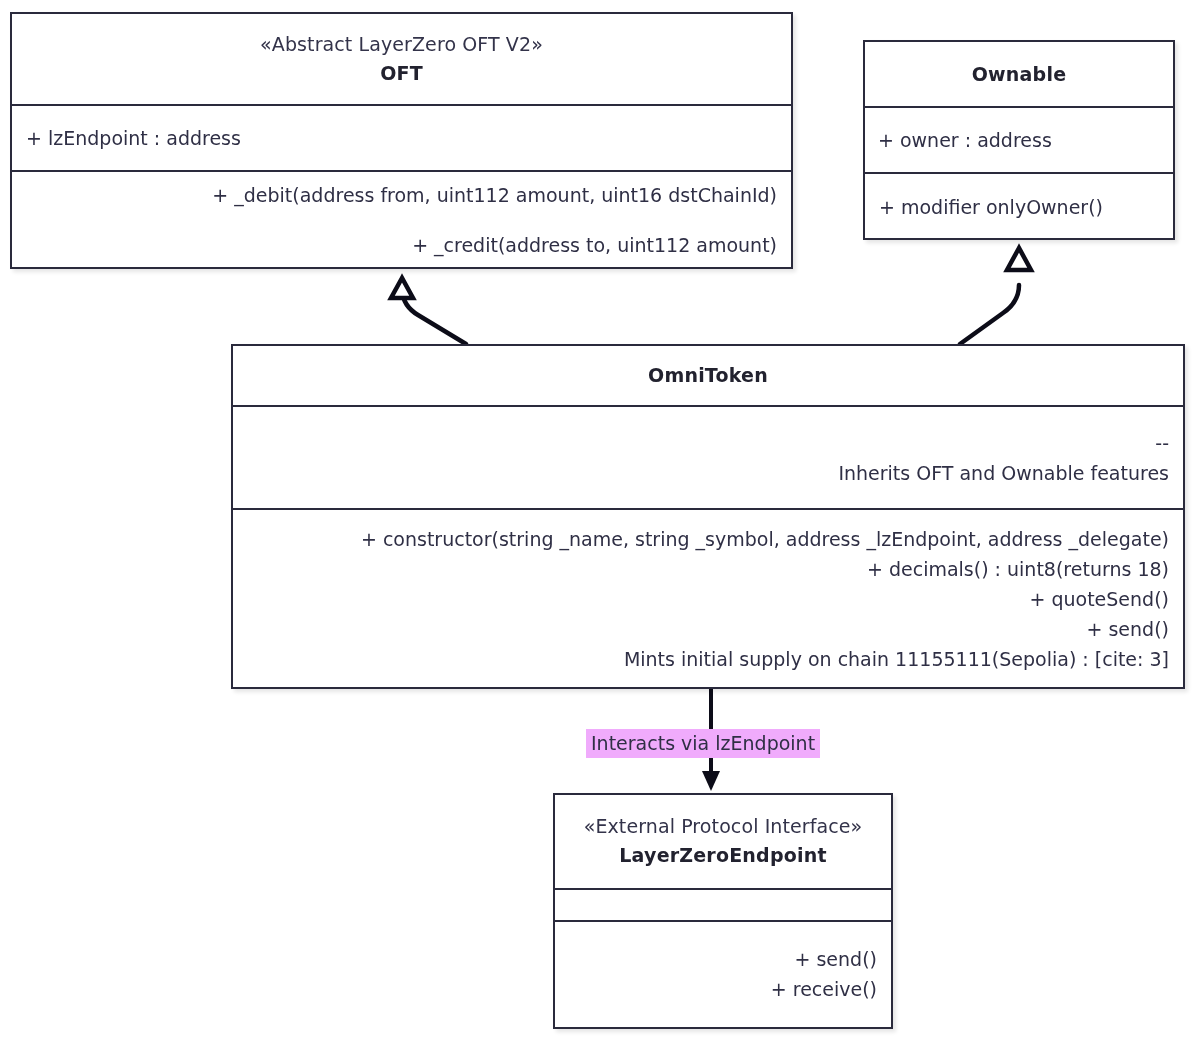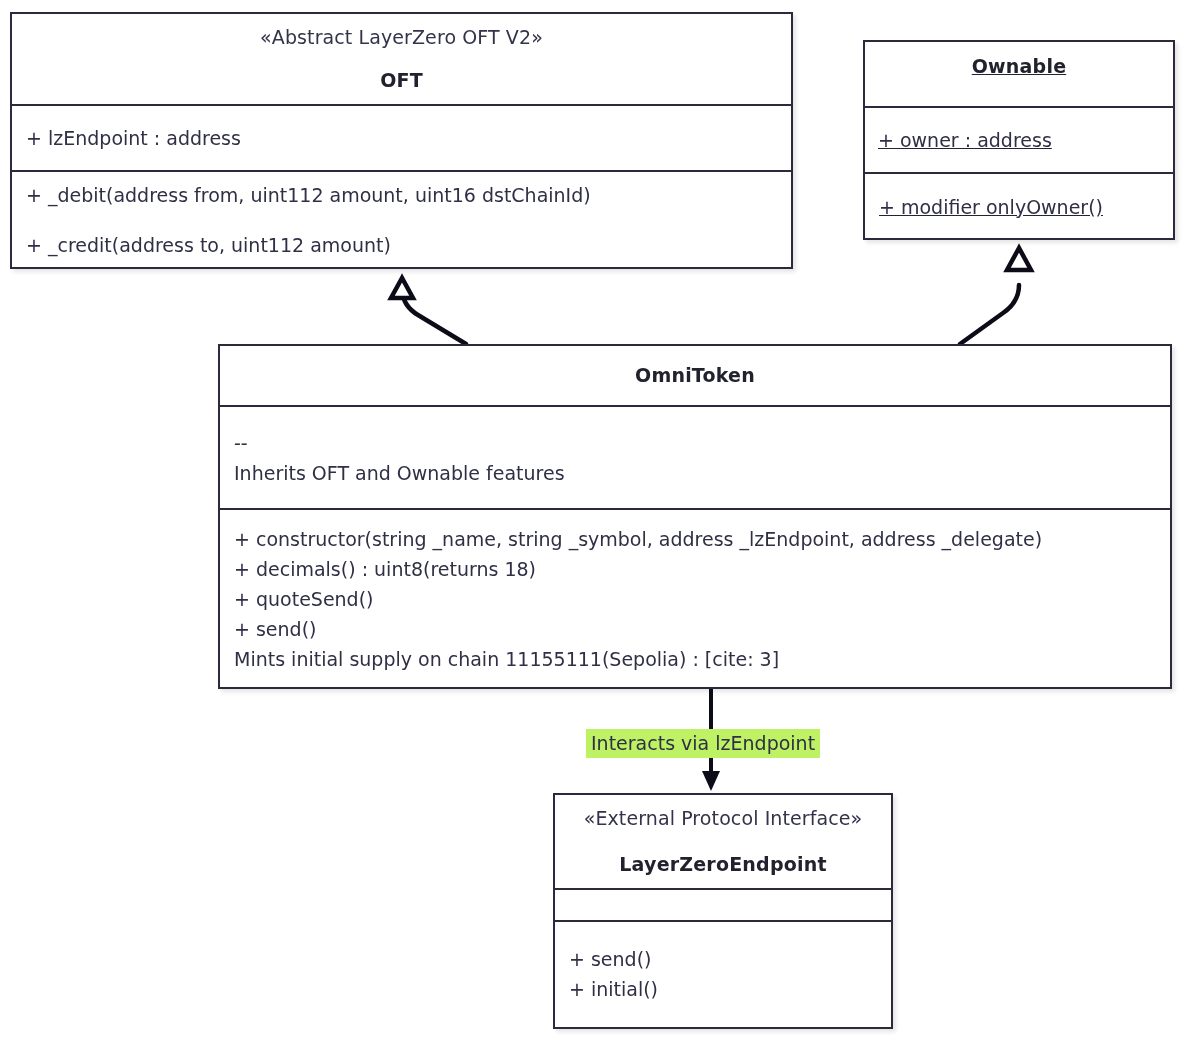--- a/index.html
+++ b/index.html
@@ -34,21 +34,21 @@
     border-bottom: 2.5px solid #2a2a3c;
     padding: 10px 14px;
   }
   .compartment:last-child {
     border-bottom: none;
   }
   .c-title {
     text-align: center;
     display: flex;
     flex-direction: column;
-    justify-content: space-between;
+    justify-content: center;
   }
   .stereotype {
     font-size: 19px;
     font-weight: 400;
     color: #33334a;
     line-height: 1.45;
     letter-spacing: 0.1px;
   }
   .cname {
     font-size: 19px;
@@ -56,53 +56,54 @@
     color: #22222f;
     line-height: 1.5;
     letter-spacing: 0.2px;
   }
   .member {
     font-size: 19px;
     font-weight: 400;
     color: #2f2f45;
     line-height: 30px;
     white-space: pre;
+    text-align: right;
   }
   .empty-comp {
     min-height: 12px;
     padding: 0;
   }
 
   
   #class-oft        { left: 10px;  top: 12px;  width: 783px;  height: 257px; }
   #class-oft .k-title  { height: 92px; }
   #class-oft .k-attrs  { height: 66px; display:flex; align-items:center; }
   #class-oft .k-ops    { height: 96px; display:flex; flex-direction:column; justify-content:center;gap:20px; }
 
-  #class-ownable    { left: 863px; top: 40px;  width: 312px;  height: 200px; text-decoration: underline; }
+  #class-ownable    { left: 863px; top: 40px;  width: 312px;  height: 200px; }
   #class-ownable .k-title { height: 66px; }
   #class-ownable .k-attrs { height: 66px; display:flex; align-items:center;padding-left:13px; }
   #class-ownable .k-ops   { height: 65px; display:flex; align-items:center; }
 
-  #class-omnitoken  { left: 218px; top: 344px; width: 954px;  height: 345px; }
+  #class-omnitoken  { left: 231px; top: 344px; width: 954px;  height: 345px; }
   #class-omnitoken .k-title { height: 61px; display:flex; align-items:center; justify-content:center; }
   #class-omnitoken .k-attrs { height: 103px; display:flex; flex-direction:column; justify-content:center; }
   #class-omnitoken .k-ops   { height: 178px; display:flex; flex-direction:column; justify-content:center; }
 
   #class-endpoint   { left: 541px; top: 793px; width: 340px;  height: 236px; margin-left: 12px; }
   #class-endpoint .k-title { height: 95px; }
   #class-endpoint .k-attrs { height: 32px; padding: 0; }
   #class-endpoint .k-ops   { height: 104px; display:flex; flex-direction:column; justify-content:center; }
 
   
   .edge-label {
     position: absolute;
     font-size: 19px;
     color: #2f2f45;
-    background: #bef264;
+    background: #f0abfc;
     padding: 2px 5px;
     white-space: nowrap;
     z-index: 4;
     line-height: 1.3;
   }
   #label-interacts { left: 586px; top: 729px; }
 </style>
 </head>
 <body>
 
@@ -170,15 +171,15 @@
 <div class="edge-label" id="label-interacts">Interacts via lzEndpoint</div>
 
 <div class="uml-class" id="class-endpoint">
   <div class="compartment c-title k-title">
     <div class="stereotype">«External Protocol Interface»</div>
     <div class="cname">LayerZeroEndpoint</div>
   </div>
   <div class="compartment k-attrs empty-comp"></div>
   <div class="compartment k-ops">
     <div class="member">+ send()</div>
-    <div class="member">+ initial()</div>
+    <div class="member">+ receive()</div>
   </div>
 </div>
 
 </body></html>

